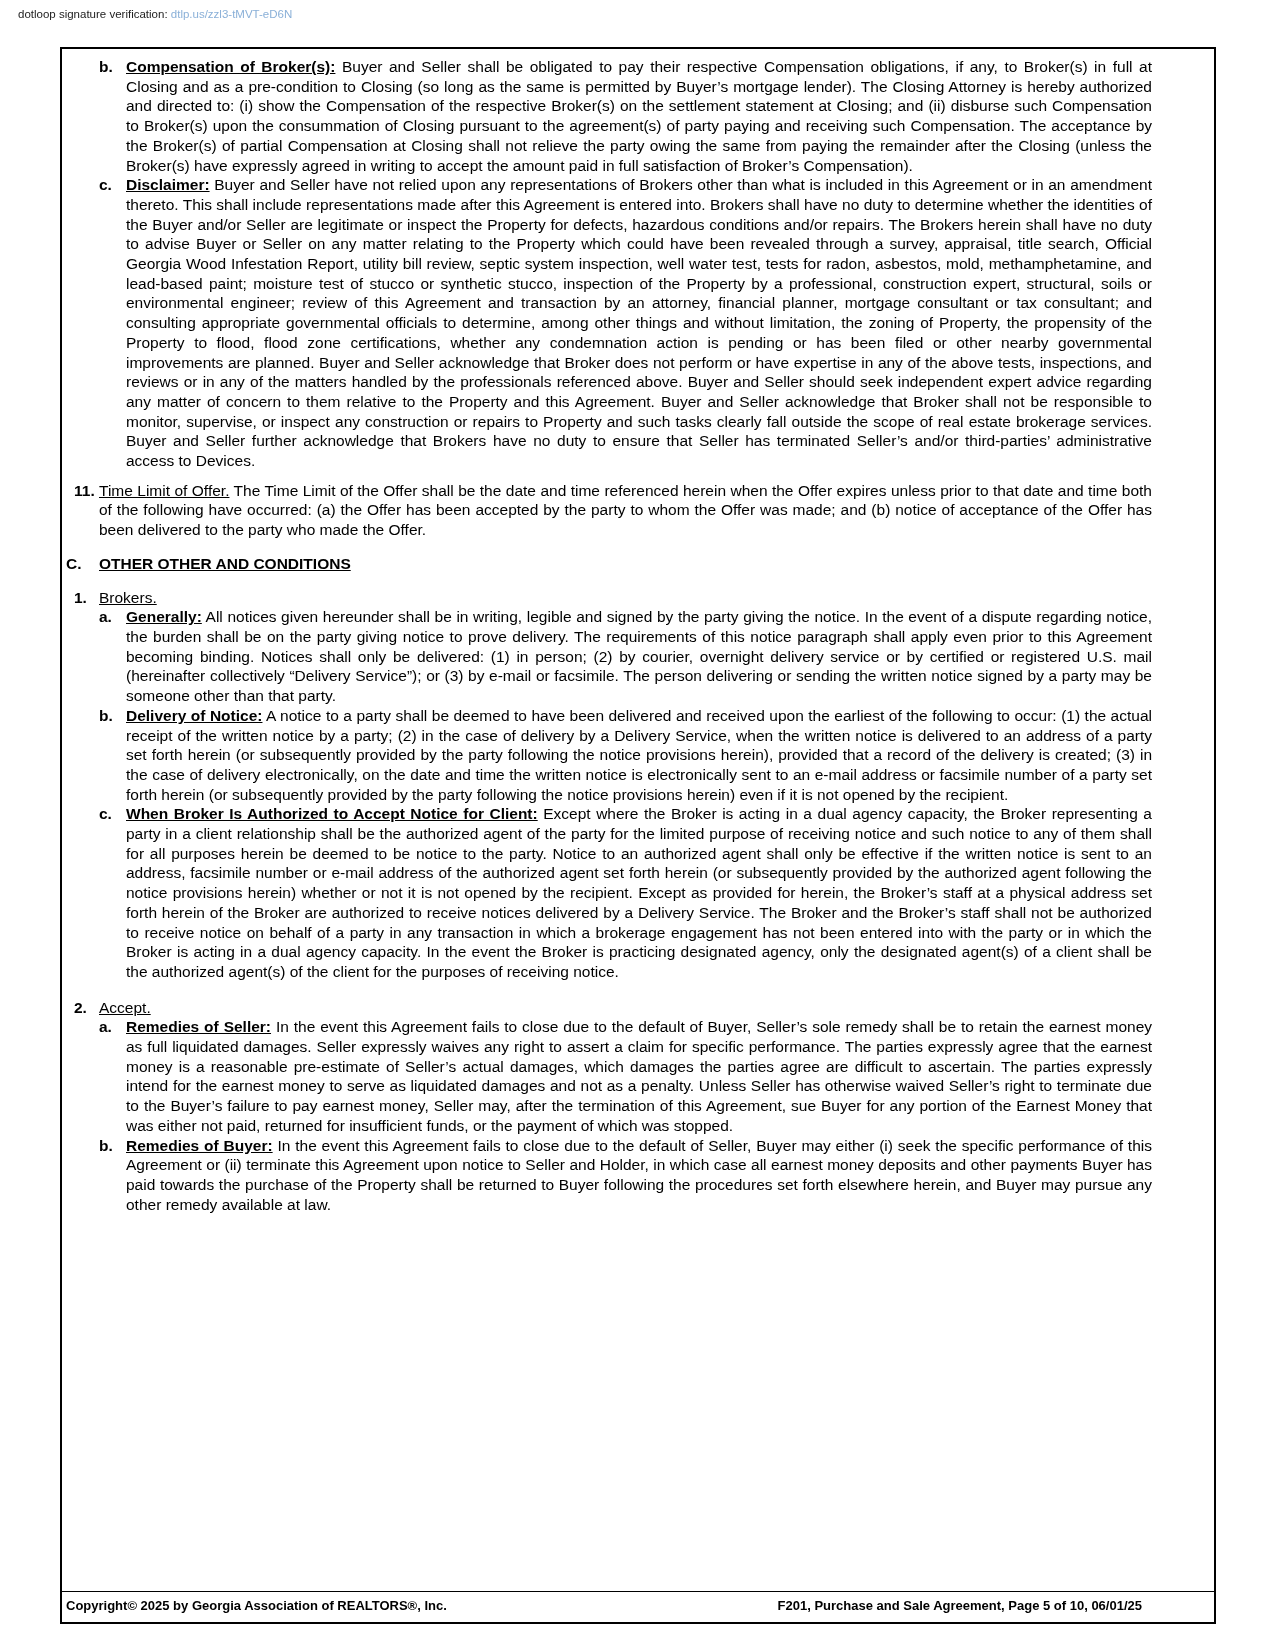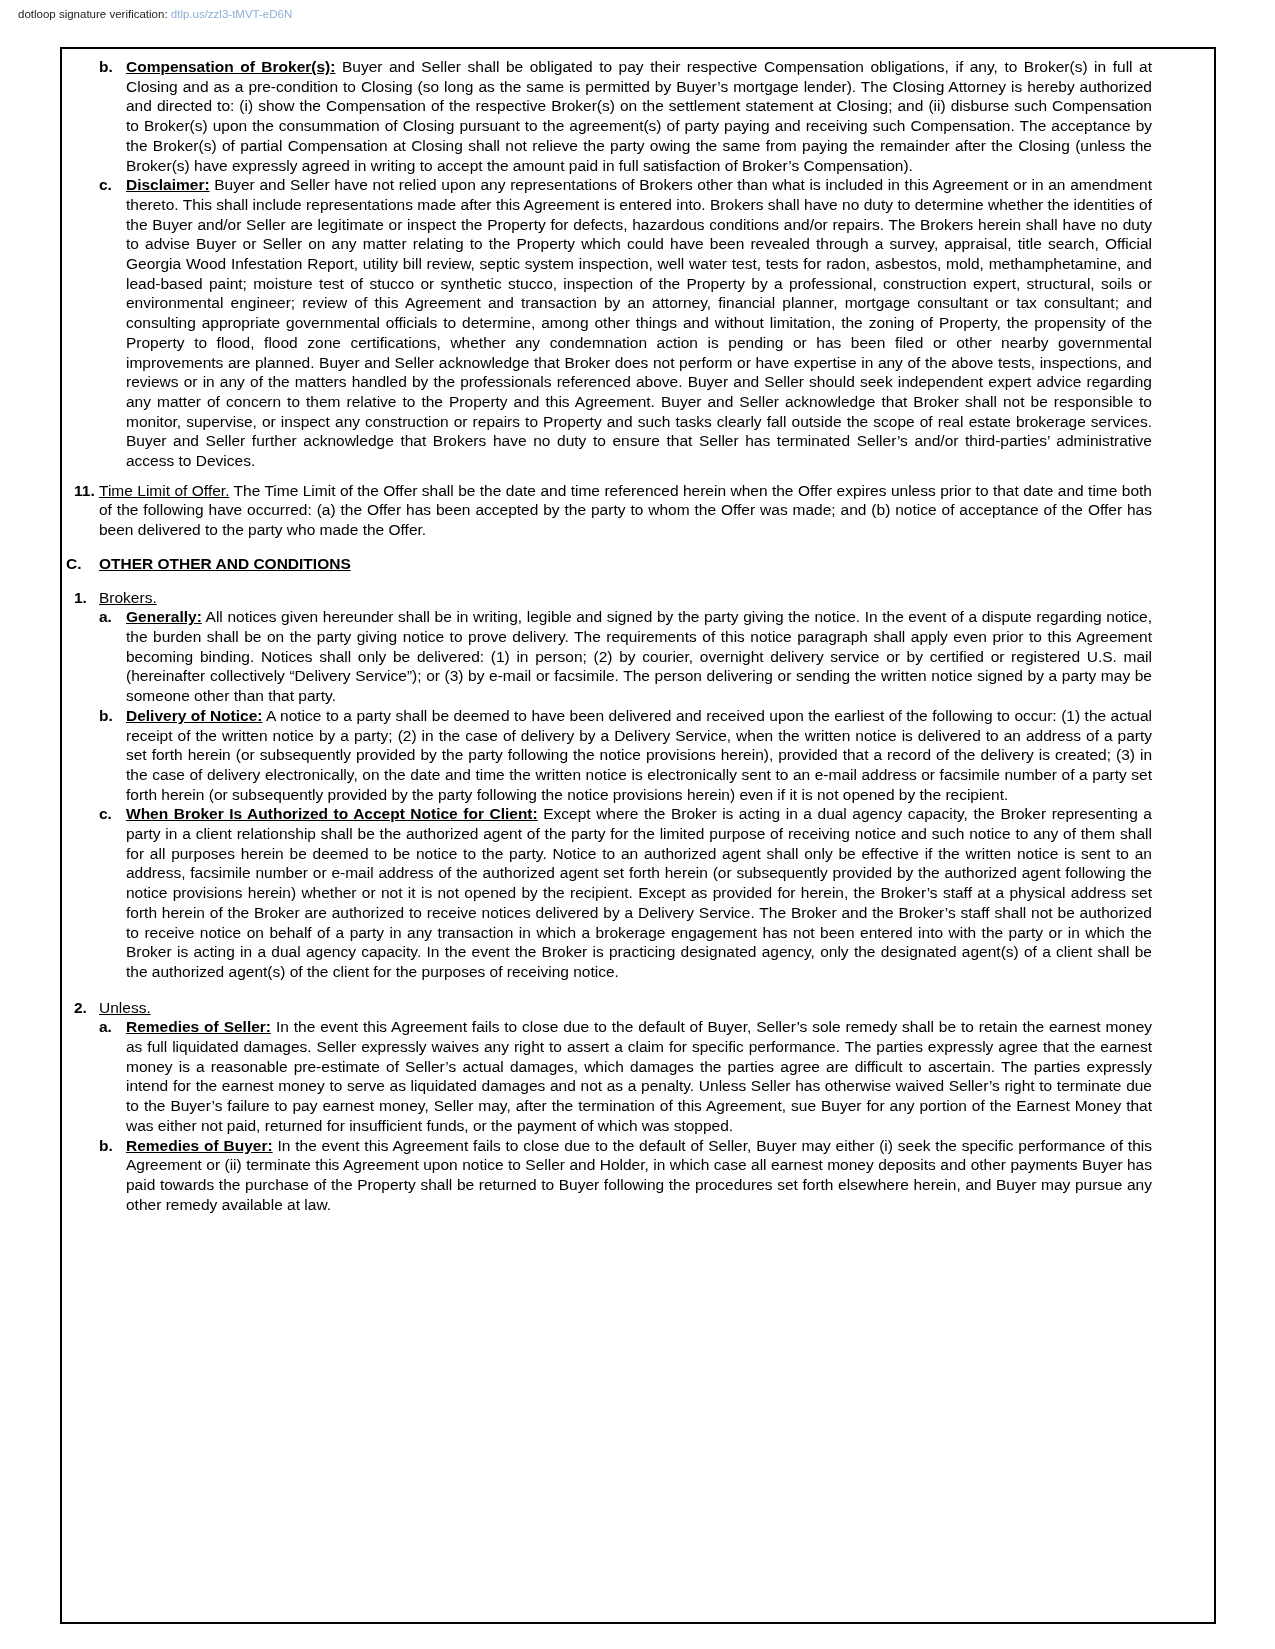--- a/index.html
+++ b/index.html
@@ -105,28 +105,32 @@
       <div class="ptext"><span class="bold">Delivery of Notice:</span><span> A notice to a party shall be deemed to have been delivered and received upon the earliest of the following to occur: (1) the actual receipt of the written notice by a party; (2) in the case of delivery by a Delivery Service, when the written notice is delivered to an address of a party set forth herein (or subsequently provided by the party following the notice provisions herein), provided that a record of the delivery is created; (3) in the case of delivery electronically, on the date and time the written notice is electronically sent to an e-mail address or facsimile number of a party set forth herein (or subsequently provided by the party following the notice provisions herein) even if it is not opened by the recipient.</span></div>
     </div>
 
     <div class="li l2">
       <span class="marker">c.</span>
       <div class="ptext"><span class="bold">When Broker Is Authorized to Accept Notice for Client:</span><span> Except where the Broker is acting in a dual agency capacity, the Broker representing a party in a client relationship shall be the authorized agent of the party for the limited purpose of receiving notice and such notice to any of them shall for all purposes herein be deemed to be notice to the party. Notice to an authorized agent shall only be effective if the written notice is sent to an address, facsimile number or e-mail address of the authorized agent set forth herein (or subsequently provided by the authorized agent following the notice provisions herein) whether or not it is not opened by the recipient. Except as provided for herein, the Broker’s staff at a physical address set forth herein of the Broker are authorized to receive notices delivered by a Delivery Service. The Broker and the Broker’s staff shall not be authorized to receive notice on behalf of a party in any transaction in which a brokerage engagement has not been entered into with the party or in which the Broker is acting in a dual agency capacity. In the event the Broker is practicing designated agency, only the designated agent(s) of a client shall be the authorized agent(s) of the client for the purposes of receiving notice.</span></div>
     </div>
 
     <div class="li l1 gap16">
       <span class="marker">2.</span>
-      <div class="ptext"><span class="bu">Unless.</span></div>
+      <div class="ptext"><span class="bu">Accept.</span></div>
     </div>
 
     <div class="li l2">
       <span class="marker">a.</span>
       <div class="ptext"><span class="bold">Remedies of Seller:</span><span> In the event this Agreement fails to close due to the default of Buyer, Seller’s sole remedy shall be to retain the earnest money as full liquidated damages.  Seller expressly waives any right to assert a claim for specific performance.  The parties expressly agree that the earnest money is a reasonable pre-estimate of Seller’s actual damages, which damages the parties agree are difficult to ascertain.  The parties expressly intend for the earnest money to serve as liquidated damages and not as a penalty. Unless Seller has otherwise waived Seller’s right to terminate due to the Buyer’s failure to pay earnest money, Seller may, after the termination of this Agreement, sue Buyer for any portion of the Earnest Money that was either not paid, returned for insufficient funds, or the payment of which was stopped.</span></div>
     </div>
 
     <div class="li l2">
       <span class="marker">b.</span>
       <div class="ptext"><span class="bold">Remedies of Buyer:</span><span> In the event this Agreement fails to close due to the default of Seller, Buyer may either (i) seek the specific performance of this Agreement or (ii) terminate this Agreement upon notice to Seller and Holder, in which case all earnest money deposits and other payments Buyer has paid towards the purchase of the Property shall be returned to Buyer following the procedures set forth elsewhere herein, and Buyer may pursue any other remedy available at law.</span></div>
     </div>
 
   </div>
 
+  <div class="footer">
+    <span>Copyright© 2025 by Georgia Association of REALTORS®, Inc.</span>
+    <span>F201, Purchase and Sale Agreement, Page 5 of 10, 06/01/25</span>
+  </div>
 </div>
 
 </body></html>

